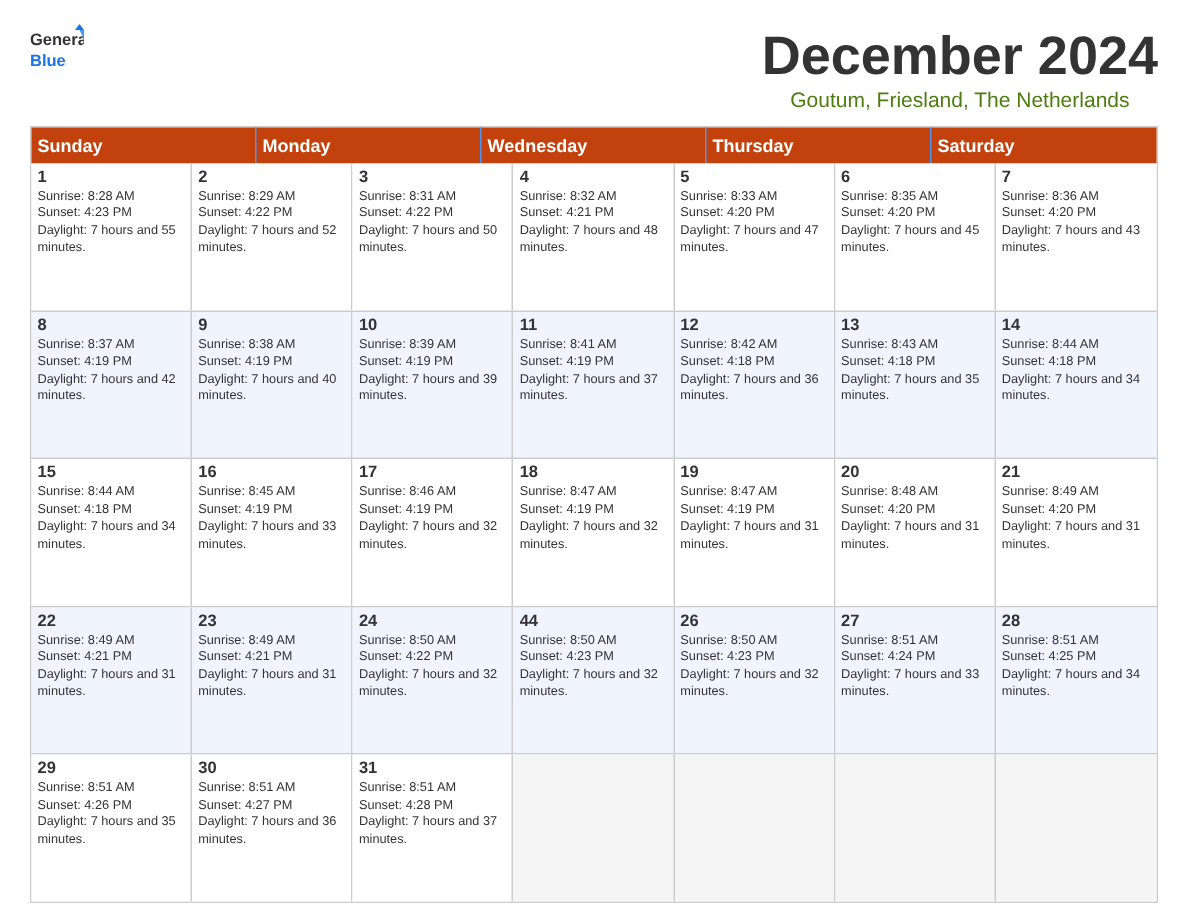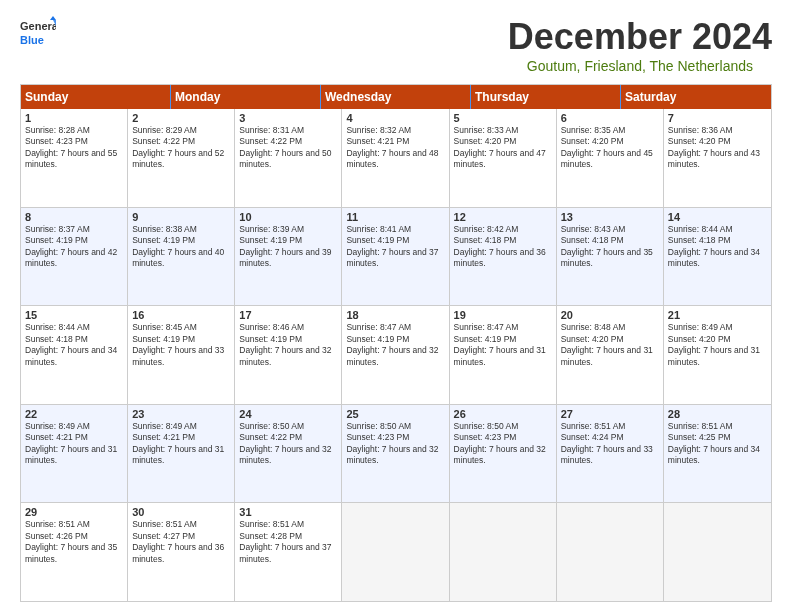--- a/index.html
+++ b/index.html
@@ -319,21 +319,21 @@
         </div>
           <div class="cal-cell alt-row">
           <span class="day-num">24</span>
           <div class="cell-text">
             Sunrise: 8:50 AM<br>
             Sunset: 4:22 PM<br>
             Daylight: 7 hours and 32 minutes.
           </div>
         </div>
           <div class="cal-cell alt-row">
-          <span class="day-num">25</span>
+          <span class="day-num">44</span>
           <div class="cell-text">
             Sunrise: 8:50 AM<br>
             Sunset: 4:23 PM<br>
             Daylight: 7 hours and 32 minutes.
           </div>
         </div>
           <div class="cal-cell alt-row">
           <span class="day-num">26</span>
           <div class="cell-text">
             Sunrise: 8:50 AM<br>

